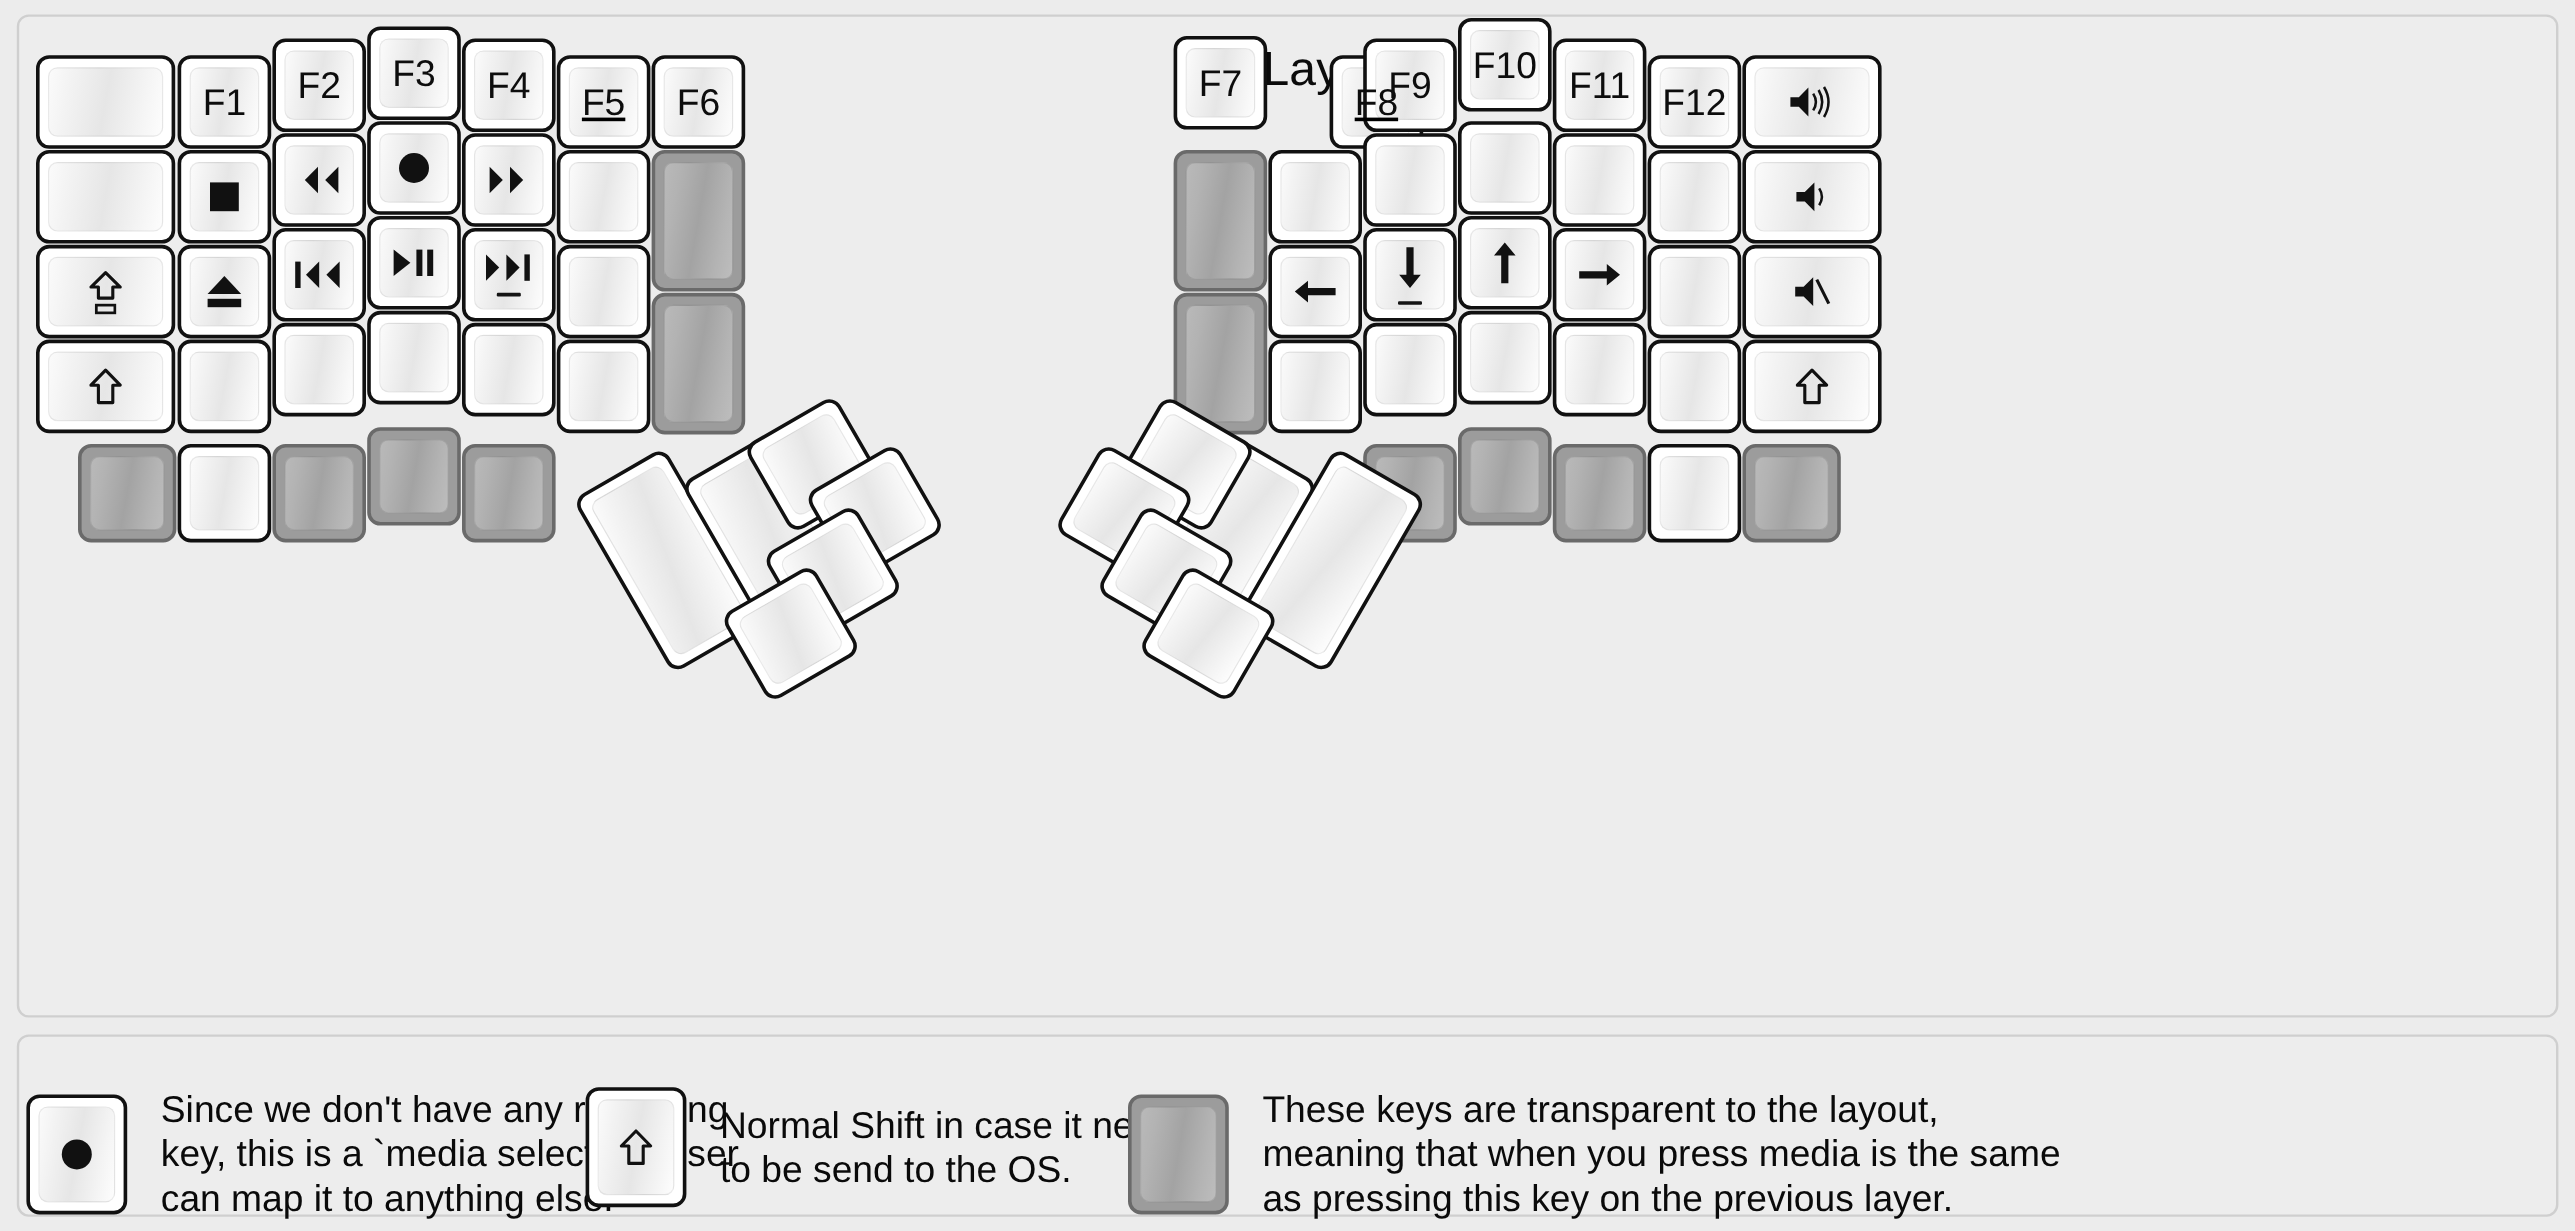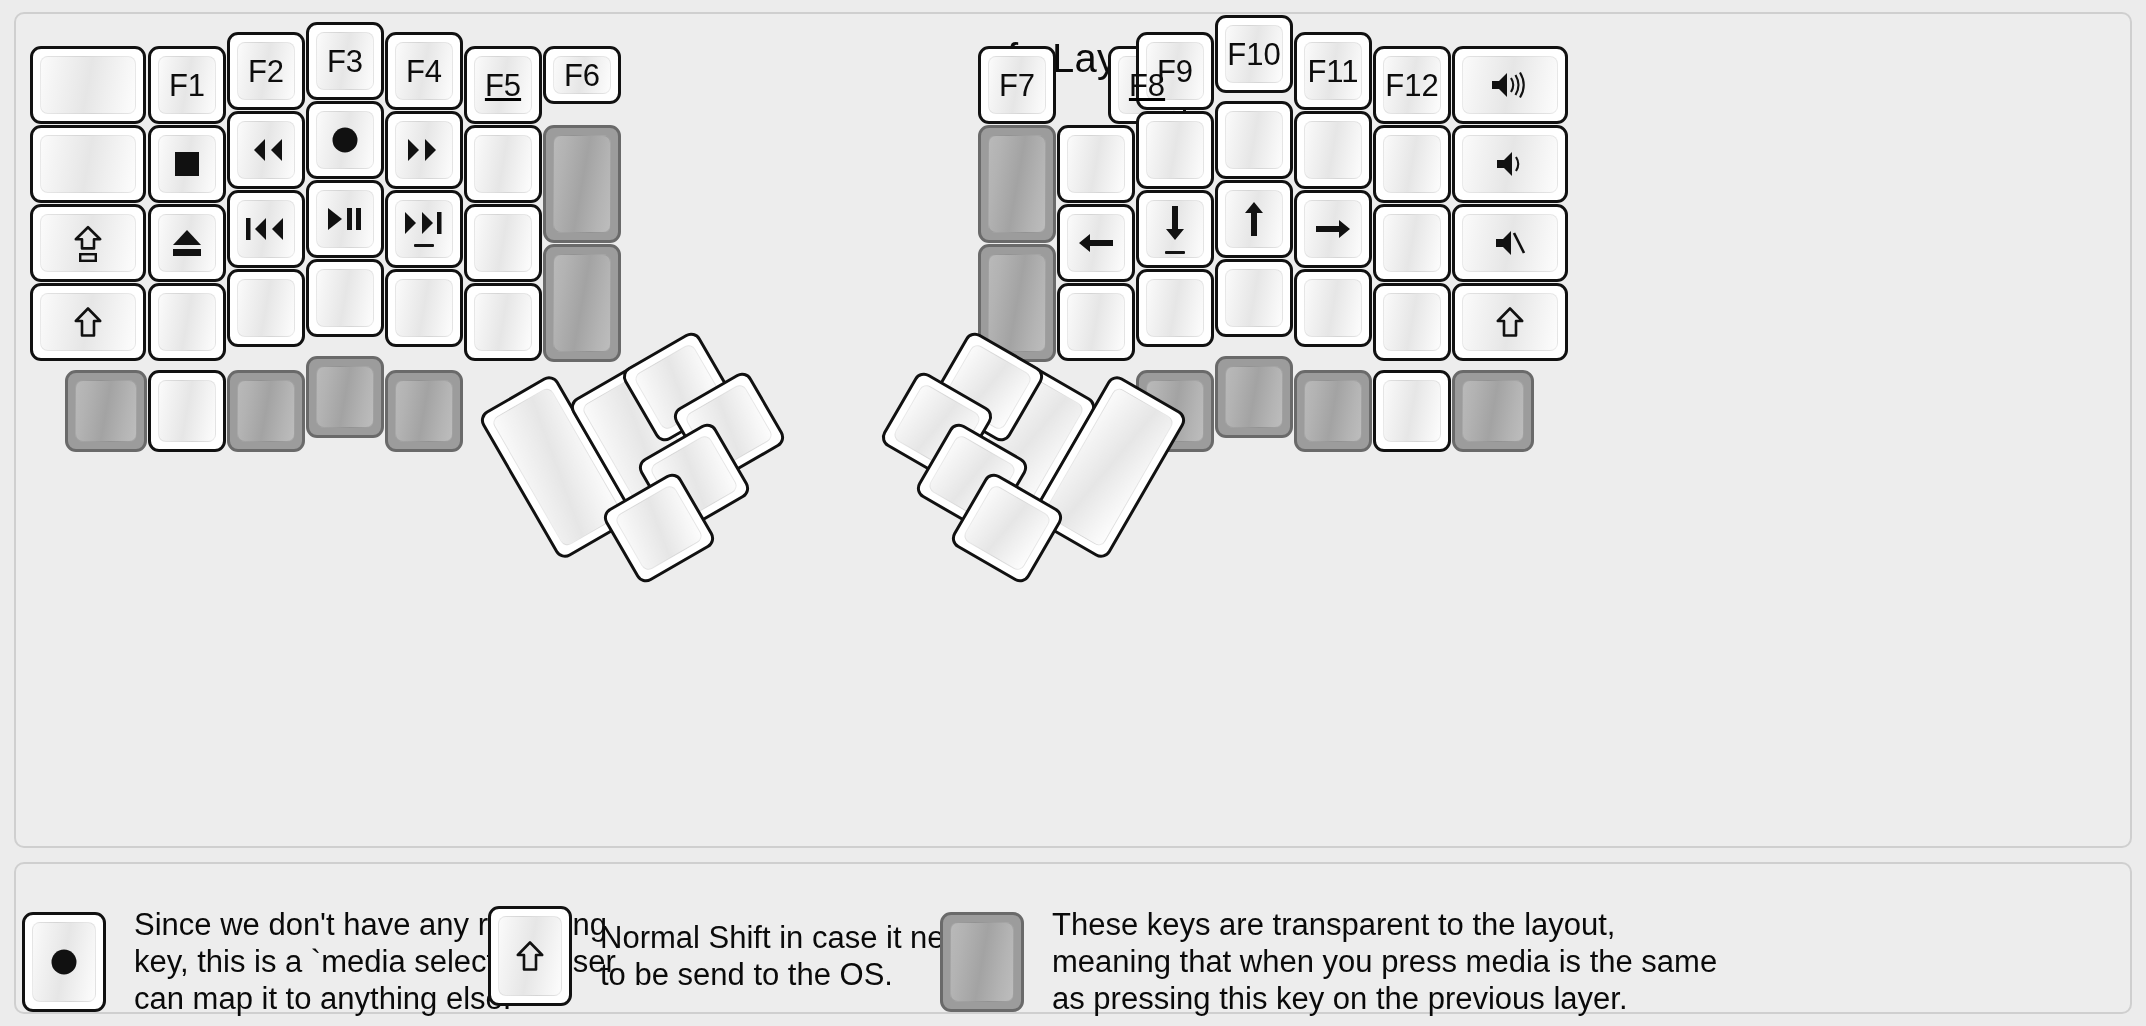--- a/index.html
+++ b/index.html
@@ -281,21 +281,21 @@
         <div class="lbl"></div>
       </div>
       <div class="key" style="left: 464px; top: 204px; width: 78px; height: 78px;">
         <div class="inner"></div>
         <div class="lbl"></div>
       </div>
       <div class="key" style="left: 464px; top: 283px; width: 78px; height: 78px;">
         <div class="inner"></div>
         <div class="lbl"></div>
       </div>
-      <div class="key" style="left: 543px; top: 46px; width: 78px; height: 58px;">
+      <div class="key" style="left: 543px; top: 46px; width: 78px; height: 78px;">
         <div class="inner"></div>
         <div class="lbl">F6</div>
       </div>
       <div class="key trans" style="left: 543px; top: 125px; width: 78px; height: 118px;">
         <div class="inner"></div>
         <div class="lbl"></div>
       </div>
       <div class="key trans" style="left: 543px; top: 244px; width: 78px; height: 118px;">
         <div class="inner"></div>
         <div class="lbl"></div>
@@ -319,21 +319,21 @@
         </div>
         <div class="key" style="width: 88px; height: 84px; left: 650px; top: 436px; transform: rotate(-30deg);">
           <div class="inner"></div>
           <div class="lbl"></div>
         </div>
         <div class="key" style="width: 88px; height: 84px; left: 615px; top: 486px; transform: rotate(-30deg);">
           <div class="inner"></div>
           <div class="lbl"></div>
         </div>
       </div>
-      <div class="key" style="left: 978px; top: 46px; width: 78px; height: 78px;">
+      <div class="key" style="left: 978px; top: 30px; width: 78px; height: 78px;">
         <div class="inner"></div>
         <div class="lbl">F7</div>
       </div>
       <div class="key trans" style="left: 978px; top: 125px; width: 78px; height: 118px;">
         <div class="inner"></div>
         <div class="lbl"></div>
       </div>
       <div class="key trans" style="left: 978px; top: 244px; width: 78px; height: 118px;">
         <div class="inner"></div>
         <div class="lbl"></div>

